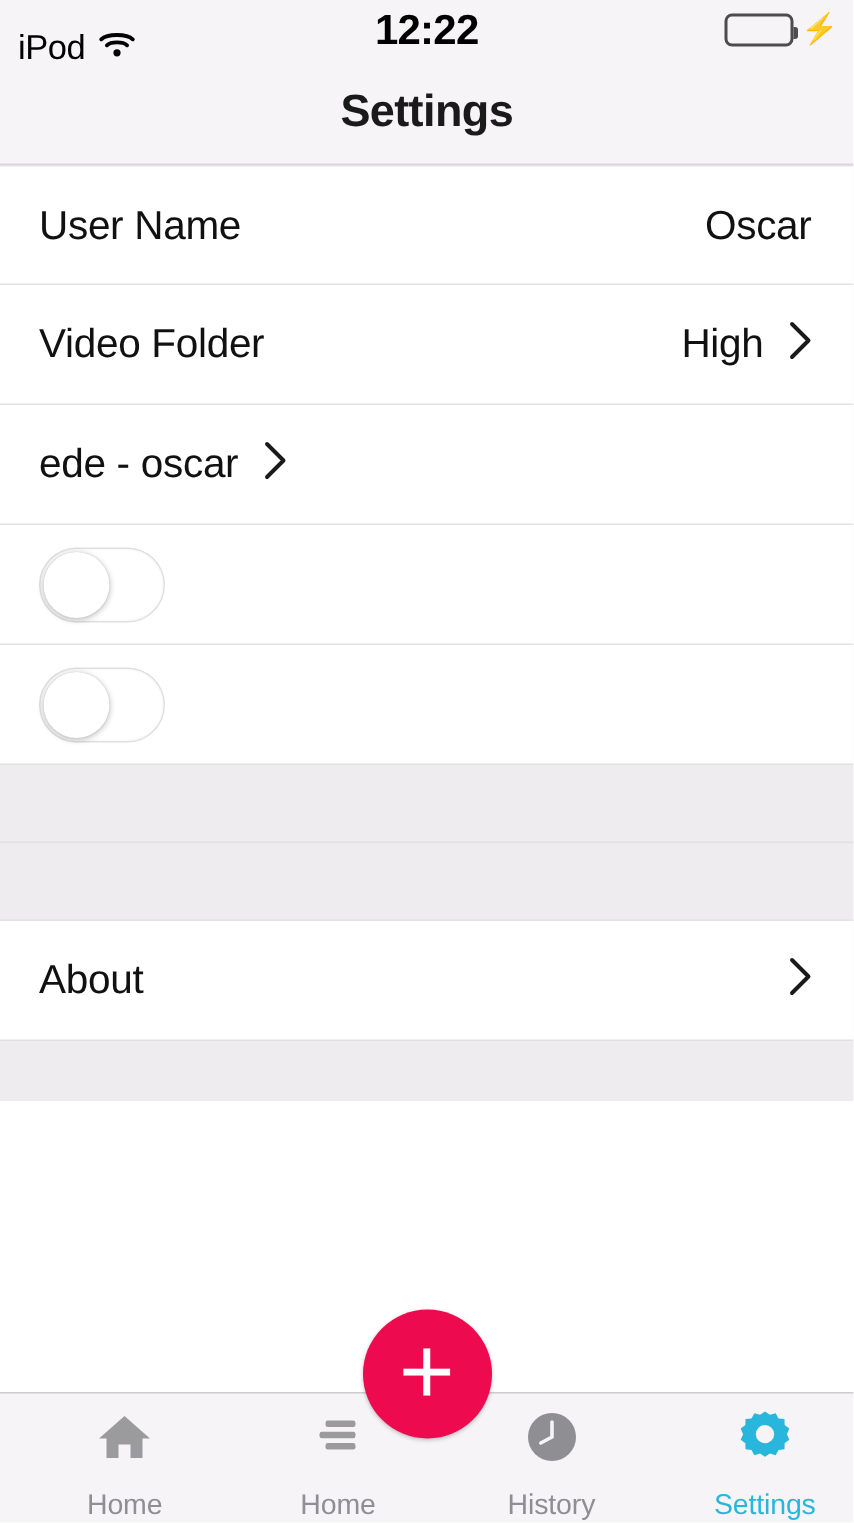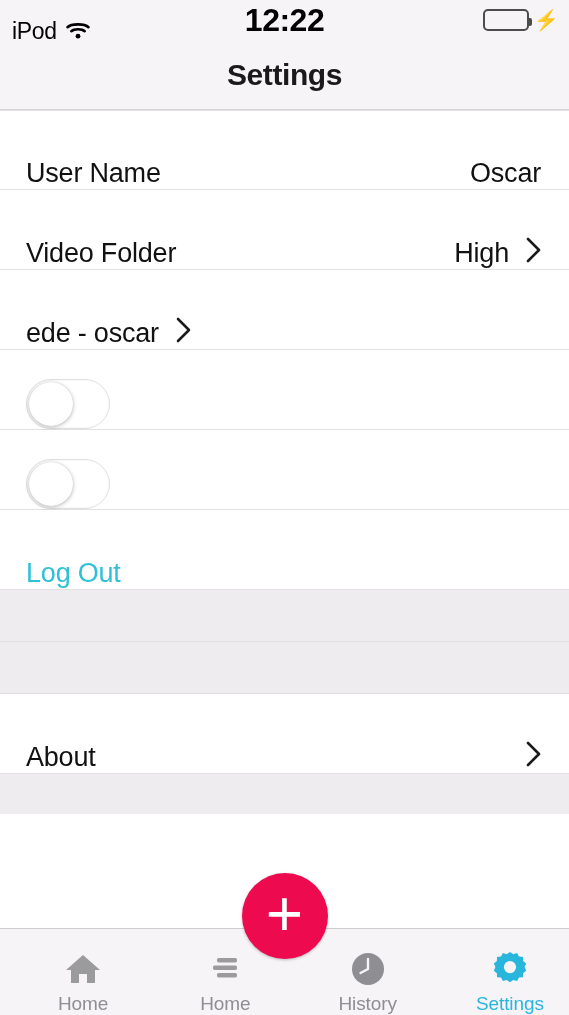--- a/index.html
+++ b/index.html
@@ -31,21 +31,21 @@
   .carrier {
     font-size: 23px;
     color: #000;
     letter-spacing: -0.3px;
   }
   .wifi-icon { display: block; }
   .status-time {
     position: absolute;
     left: 0; right: 0;
     text-align: center;
-    font-size: 32px;
+    font-size: 28px;
     font-weight: bold;
     color: #000;
     letter-spacing: -0.5px;
   }
   .status-right {
     position: absolute;
     right: 10px;
     display: flex;
     align-items: center;
     gap: 3px;
@@ -93,21 +93,21 @@
 
   
   .table {
     background: #efecef;
   }
   .section { background: #ffffff; }
   .row {
     height: 80px;
     background: #ffffff;
     display: flex;
-    align-items: flex-end;
+    align-items: center;
     padding: 0 26px;
     position: relative;
     border-bottom: 1px solid #e3e0e3;
   }
   .row:first-child { border-top: 1px solid #e3e0e3; }
   .row-label {
     font-size: 27px;
     color: #111111;
     letter-spacing: -0.2px;
     flex: 1;
@@ -162,21 +162,21 @@
     height: 87px;
     background: #f7f4f7;
     border-top: 1px solid #cfccd0;
     display: flex;
   }
   .tab {
     flex: 1;
     display: flex;
     flex-direction: column;
     align-items: center;
-    justify-content: flex-end;
+    justify-content: space-between;
     padding-top: 9px;
     gap: 4px;
     padding-left: 24px;
   }
   .tab-label {
     font-size: 19px;
     color: #8e8e93;
     letter-spacing: -0.1px;
   }
   .tab.active .tab-label { color: #29b6dd; }
@@ -268,23 +268,20 @@
         <span class="knob"></span>
       </span>
     </div>
 
     <div class="row">
       <span class="switch">
         <span class="knob"></span>
       </span>
     </div>
 
-    <div class="row">
-      <span class="row-label link">Log Out</span>
-    </div>
 
   </div>
 
   <div class="gap"></div>
 
 
   <div class="gap"></div>
 
   <div class="section">
     <div class="row" style="border-top:none">

